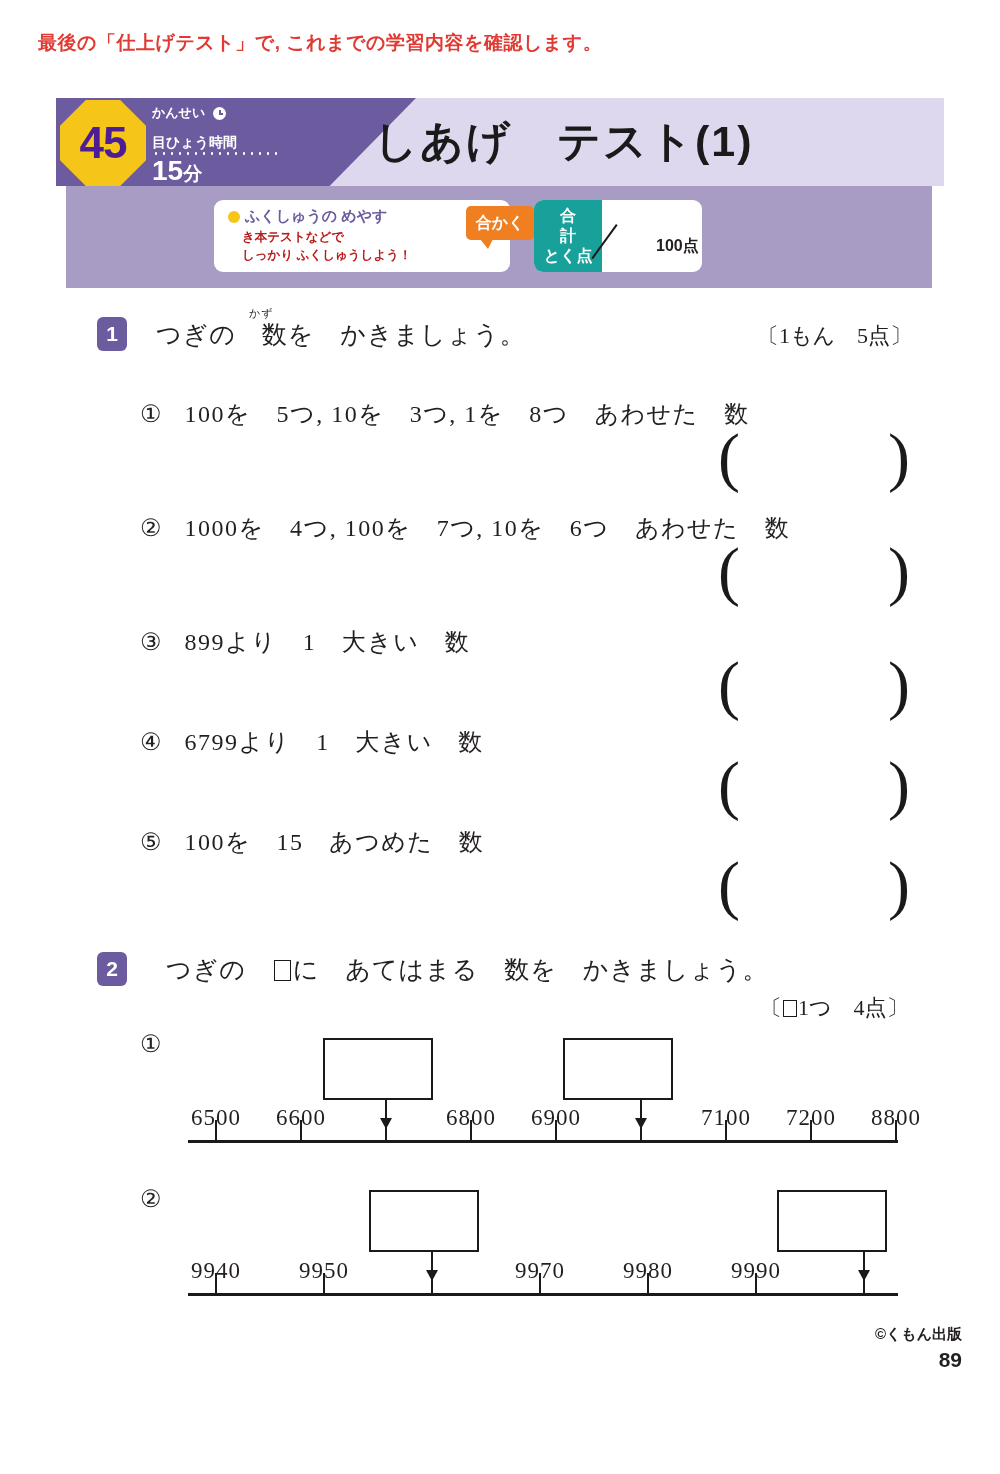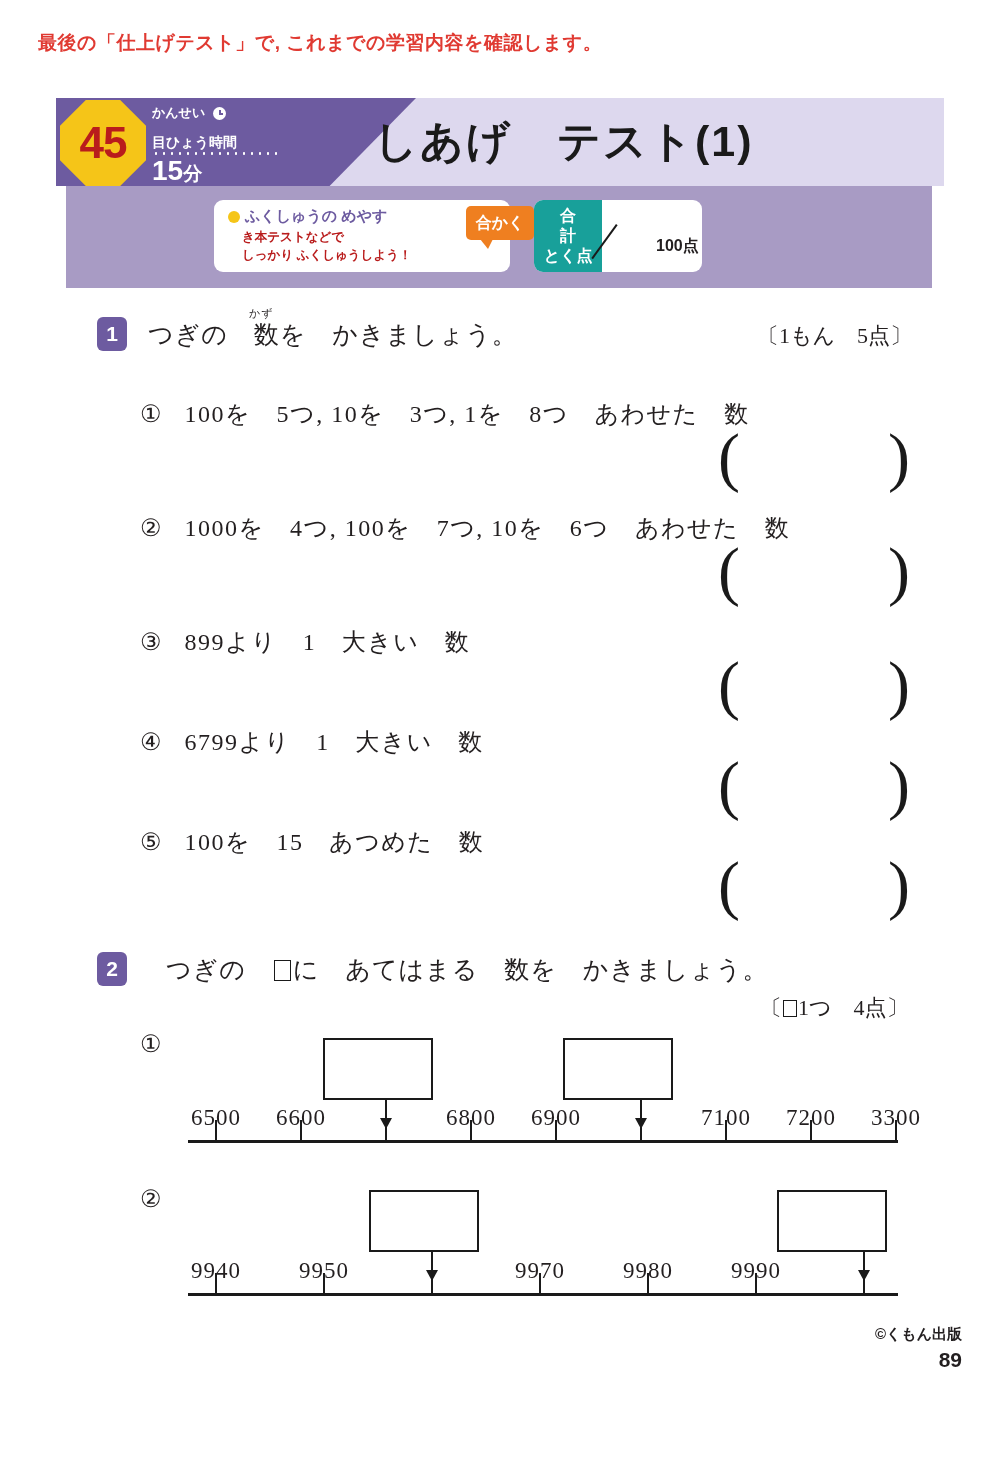--- a/index.html
+++ b/index.html
@@ -31,21 +31,21 @@
     background:#6d5ba0;
     clip-path:polygon(0 0, 100% 0, 76% 100%, 0 100%);
   }
   .octagon{
     position:absolute; left:4px; top:2px; width:86px; height:86px;
     background:#f5c518;
     clip-path:polygon(30% 0,70% 0,100% 30%,100% 70%,70% 100%,30% 100%,0 70%,0 30%);
     display:flex; align-items:center; justify-content:center;
   }
   .octagon span{
-    font-size:44px; font-weight:800; color:#b91c1c; letter-spacing:-1px;
+    font-size:44px; font-weight:800; color:#4c1d95; letter-spacing:-1px;
     line-height:1;
   }
   .timebox{ position:absolute; left:96px; top:8px; width:180px; color:#fff; }
   .kansei{ font-size:13px; font-weight:700; line-height:1.1; display:flex; align-items:center; gap:8px;}
   .clock-ic{
     width:13px;height:13px;border-radius:50%;background:#fff;
     display:inline-block; position:relative; flex:0 0 auto;
   }
   .clock-ic::after{
     content:""; position:absolute; left:6px; top:3px;
@@ -274,21 +274,21 @@
         <div class="slash"></div>
         <div class="hundred">100点</div>
       </div>
     </div>
 
   </div>
 </div>
 
 <div class="qnum" style="left:97px; top:317px;">1</div>
 <div class="ruby-top" style="left:249px; top:306px;">かず</div>
-<div class="qtext" style="left:148px; top:318px;">つぎの　数を　かきましょう。</div>
+<div class="qtext" style="left:156px; top:318px;">つぎの　数を　かきましょう。</div>
 <div class="pts" style="left:757px; top:321px;">〔1もん　5点〕</div>
 
 <div class="item" style="left:140px; top:398px;">
   <span>①</span>
   <span style="margin-left:14px;">100を　5つ, 10を　3つ, 1を　8つ　あわせた　数</span>
 </div>
 <div class="paren" style="left:718px; top:424px;">(</div>
 <div class="paren" style="left:888px; top:424px;">)</div>
 
 <div class="item" style="left:140px; top:512px;">
@@ -341,21 +341,21 @@
   <div class="tick" style="left:725px; top:1120px; height:20px;"></div>
   <div class="tick" style="left:810px; top:1120px; height:20px;"></div>
   <div class="tick" style="left:895px; top:1120px; height:20px;"></div>
 
   <div class="tlabel" style="left:216px; top:1105px;">6500</div>
   <div class="tlabel" style="left:301px; top:1105px;">6600</div>
   <div class="tlabel" style="left:471px; top:1105px;">6800</div>
   <div class="tlabel" style="left:556px; top:1105px;">6900</div>
   <div class="tlabel" style="left:726px; top:1105px;">7100</div>
   <div class="tlabel" style="left:811px; top:1105px;">7200</div>
-  <div class="tlabel" style="left:896px; top:1105px;">3300</div>
+  <div class="tlabel" style="left:896px; top:1105px;">8800</div>
 
   <div class="ansbox" style="left:323px; top:1038px; width:110px; height:62px;"></div>
   <div class="arrow-line" style="left:385px; top:1100px; height:25px;"></div>
   <div class="arrow-head" style="left:386px; top:1118px;"></div>
 
   <div class="ansbox" style="left:563px; top:1038px; width:110px; height:62px;"></div>
   <div class="arrow-line" style="left:640px; top:1100px; height:25px;"></div>
   <div class="arrow-head" style="left:641px; top:1118px;"></div>
 </div>
 

